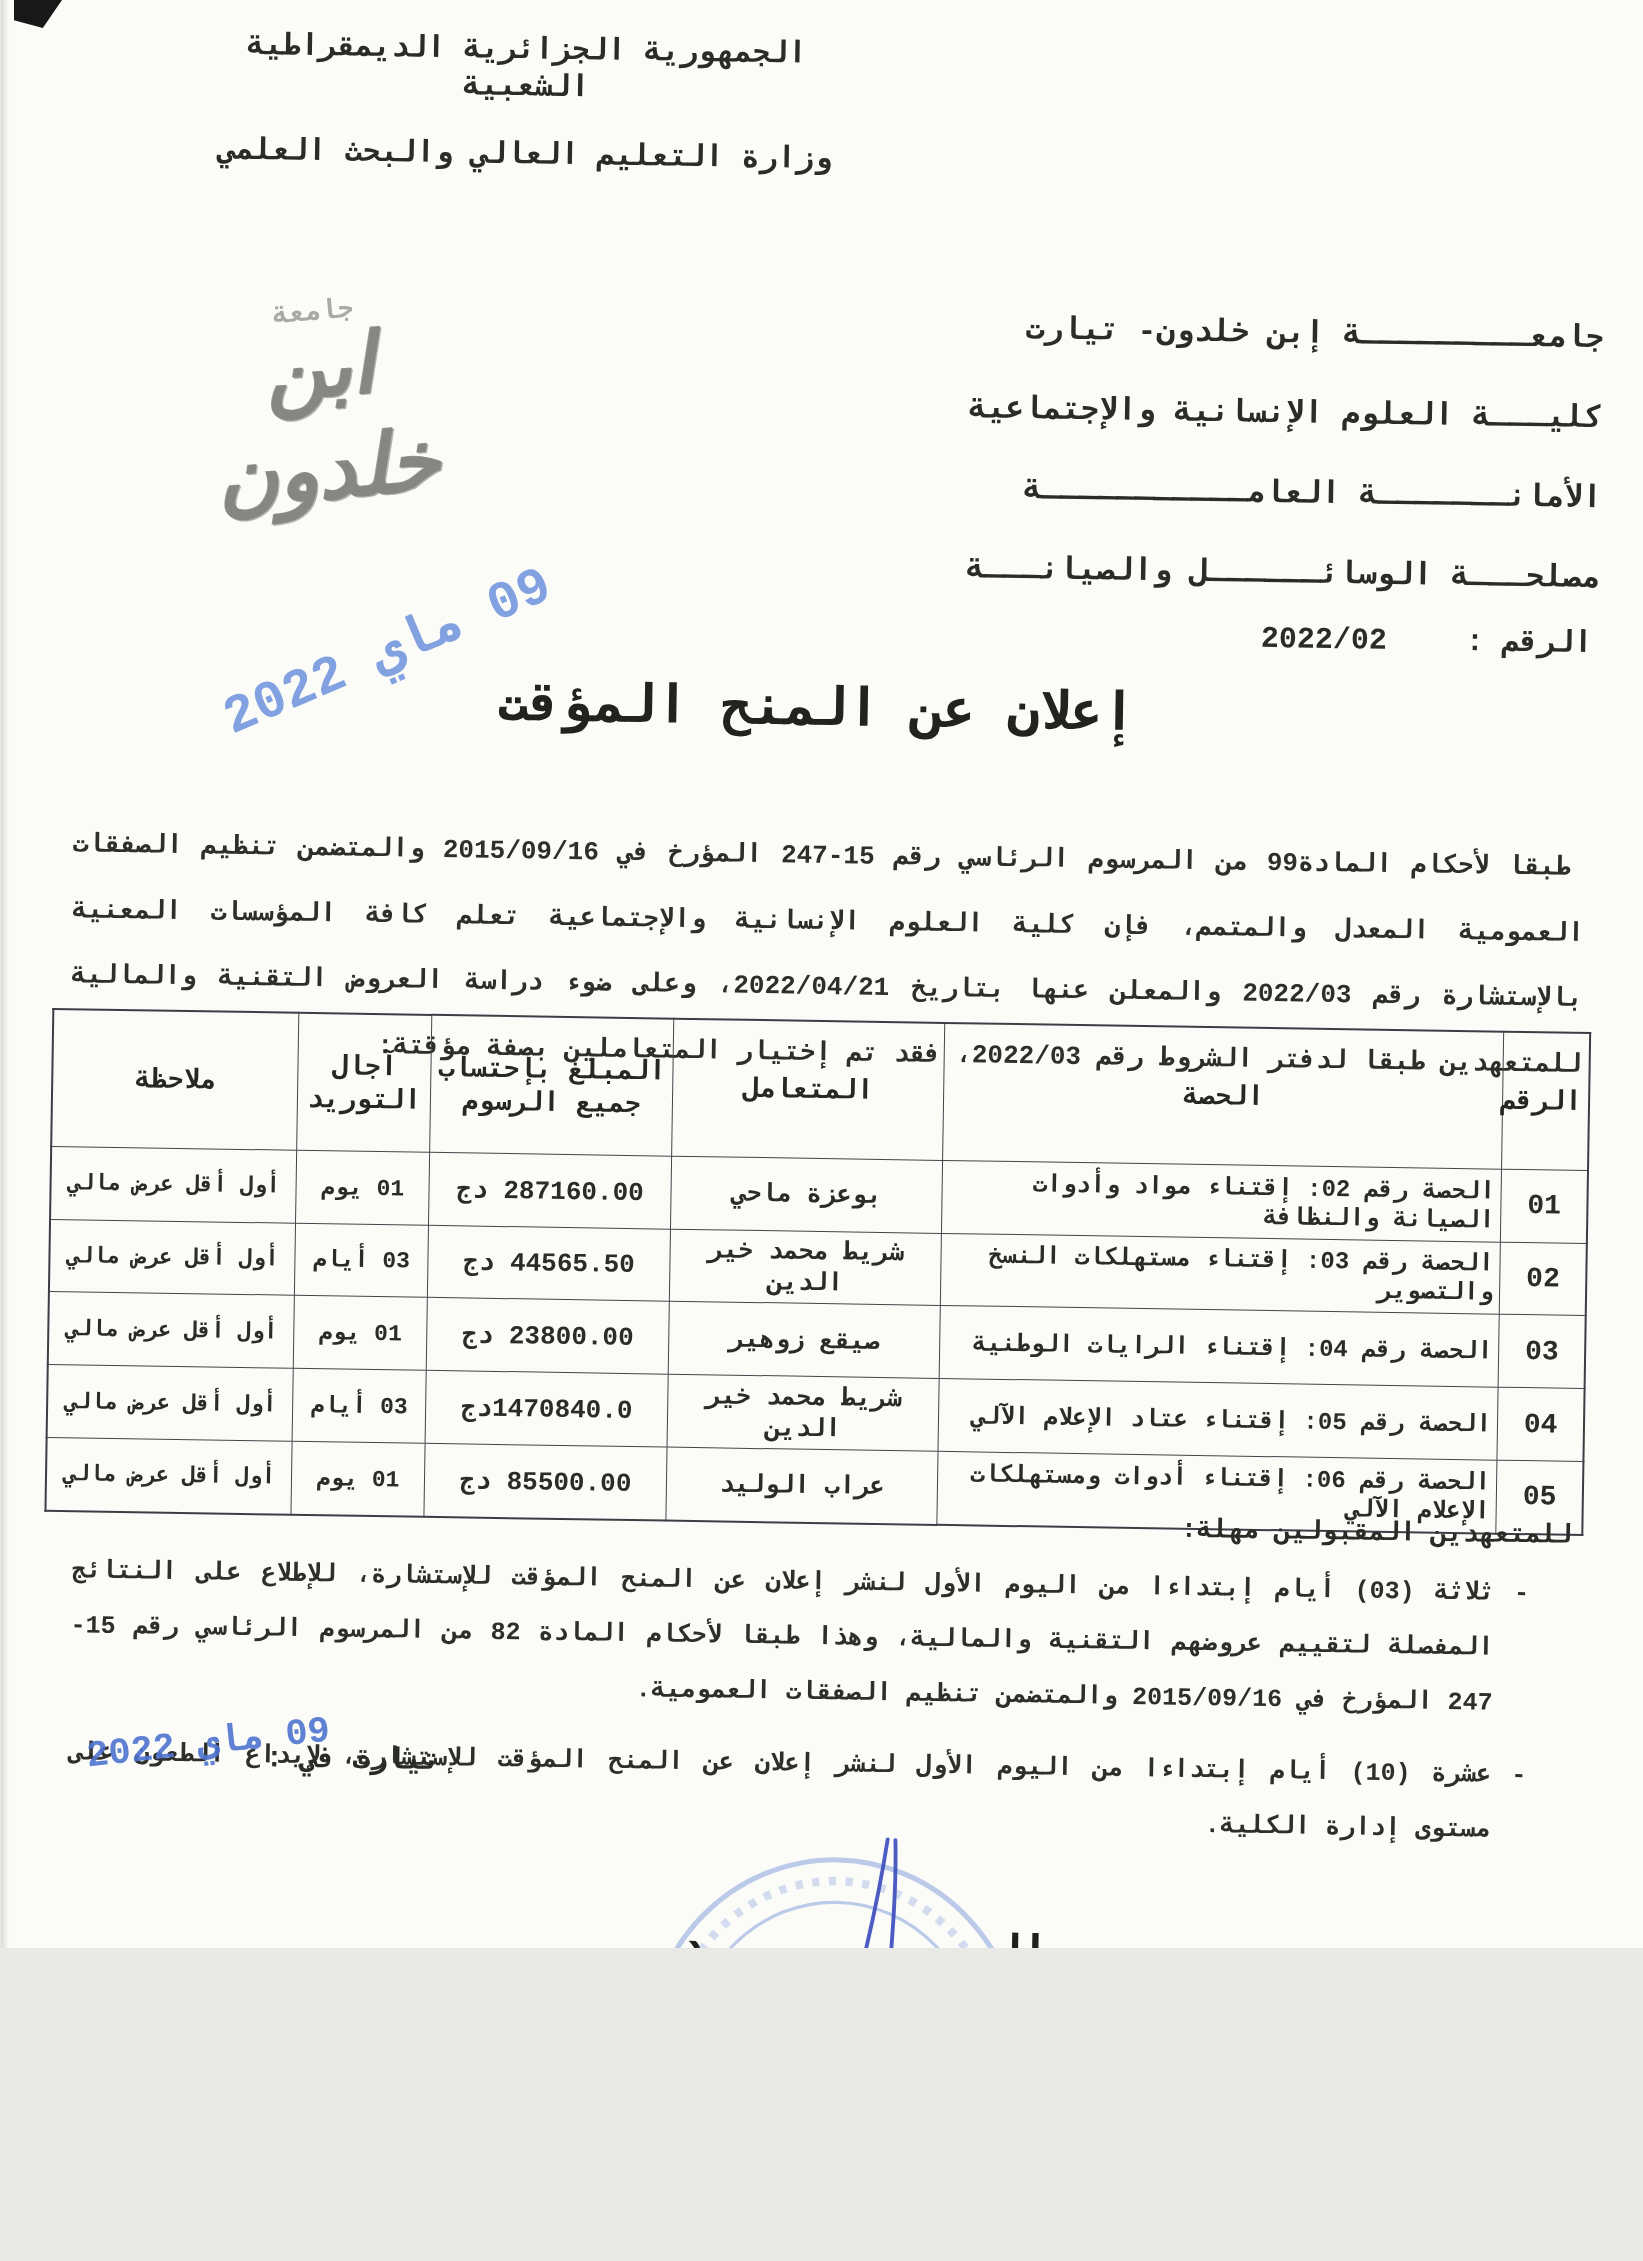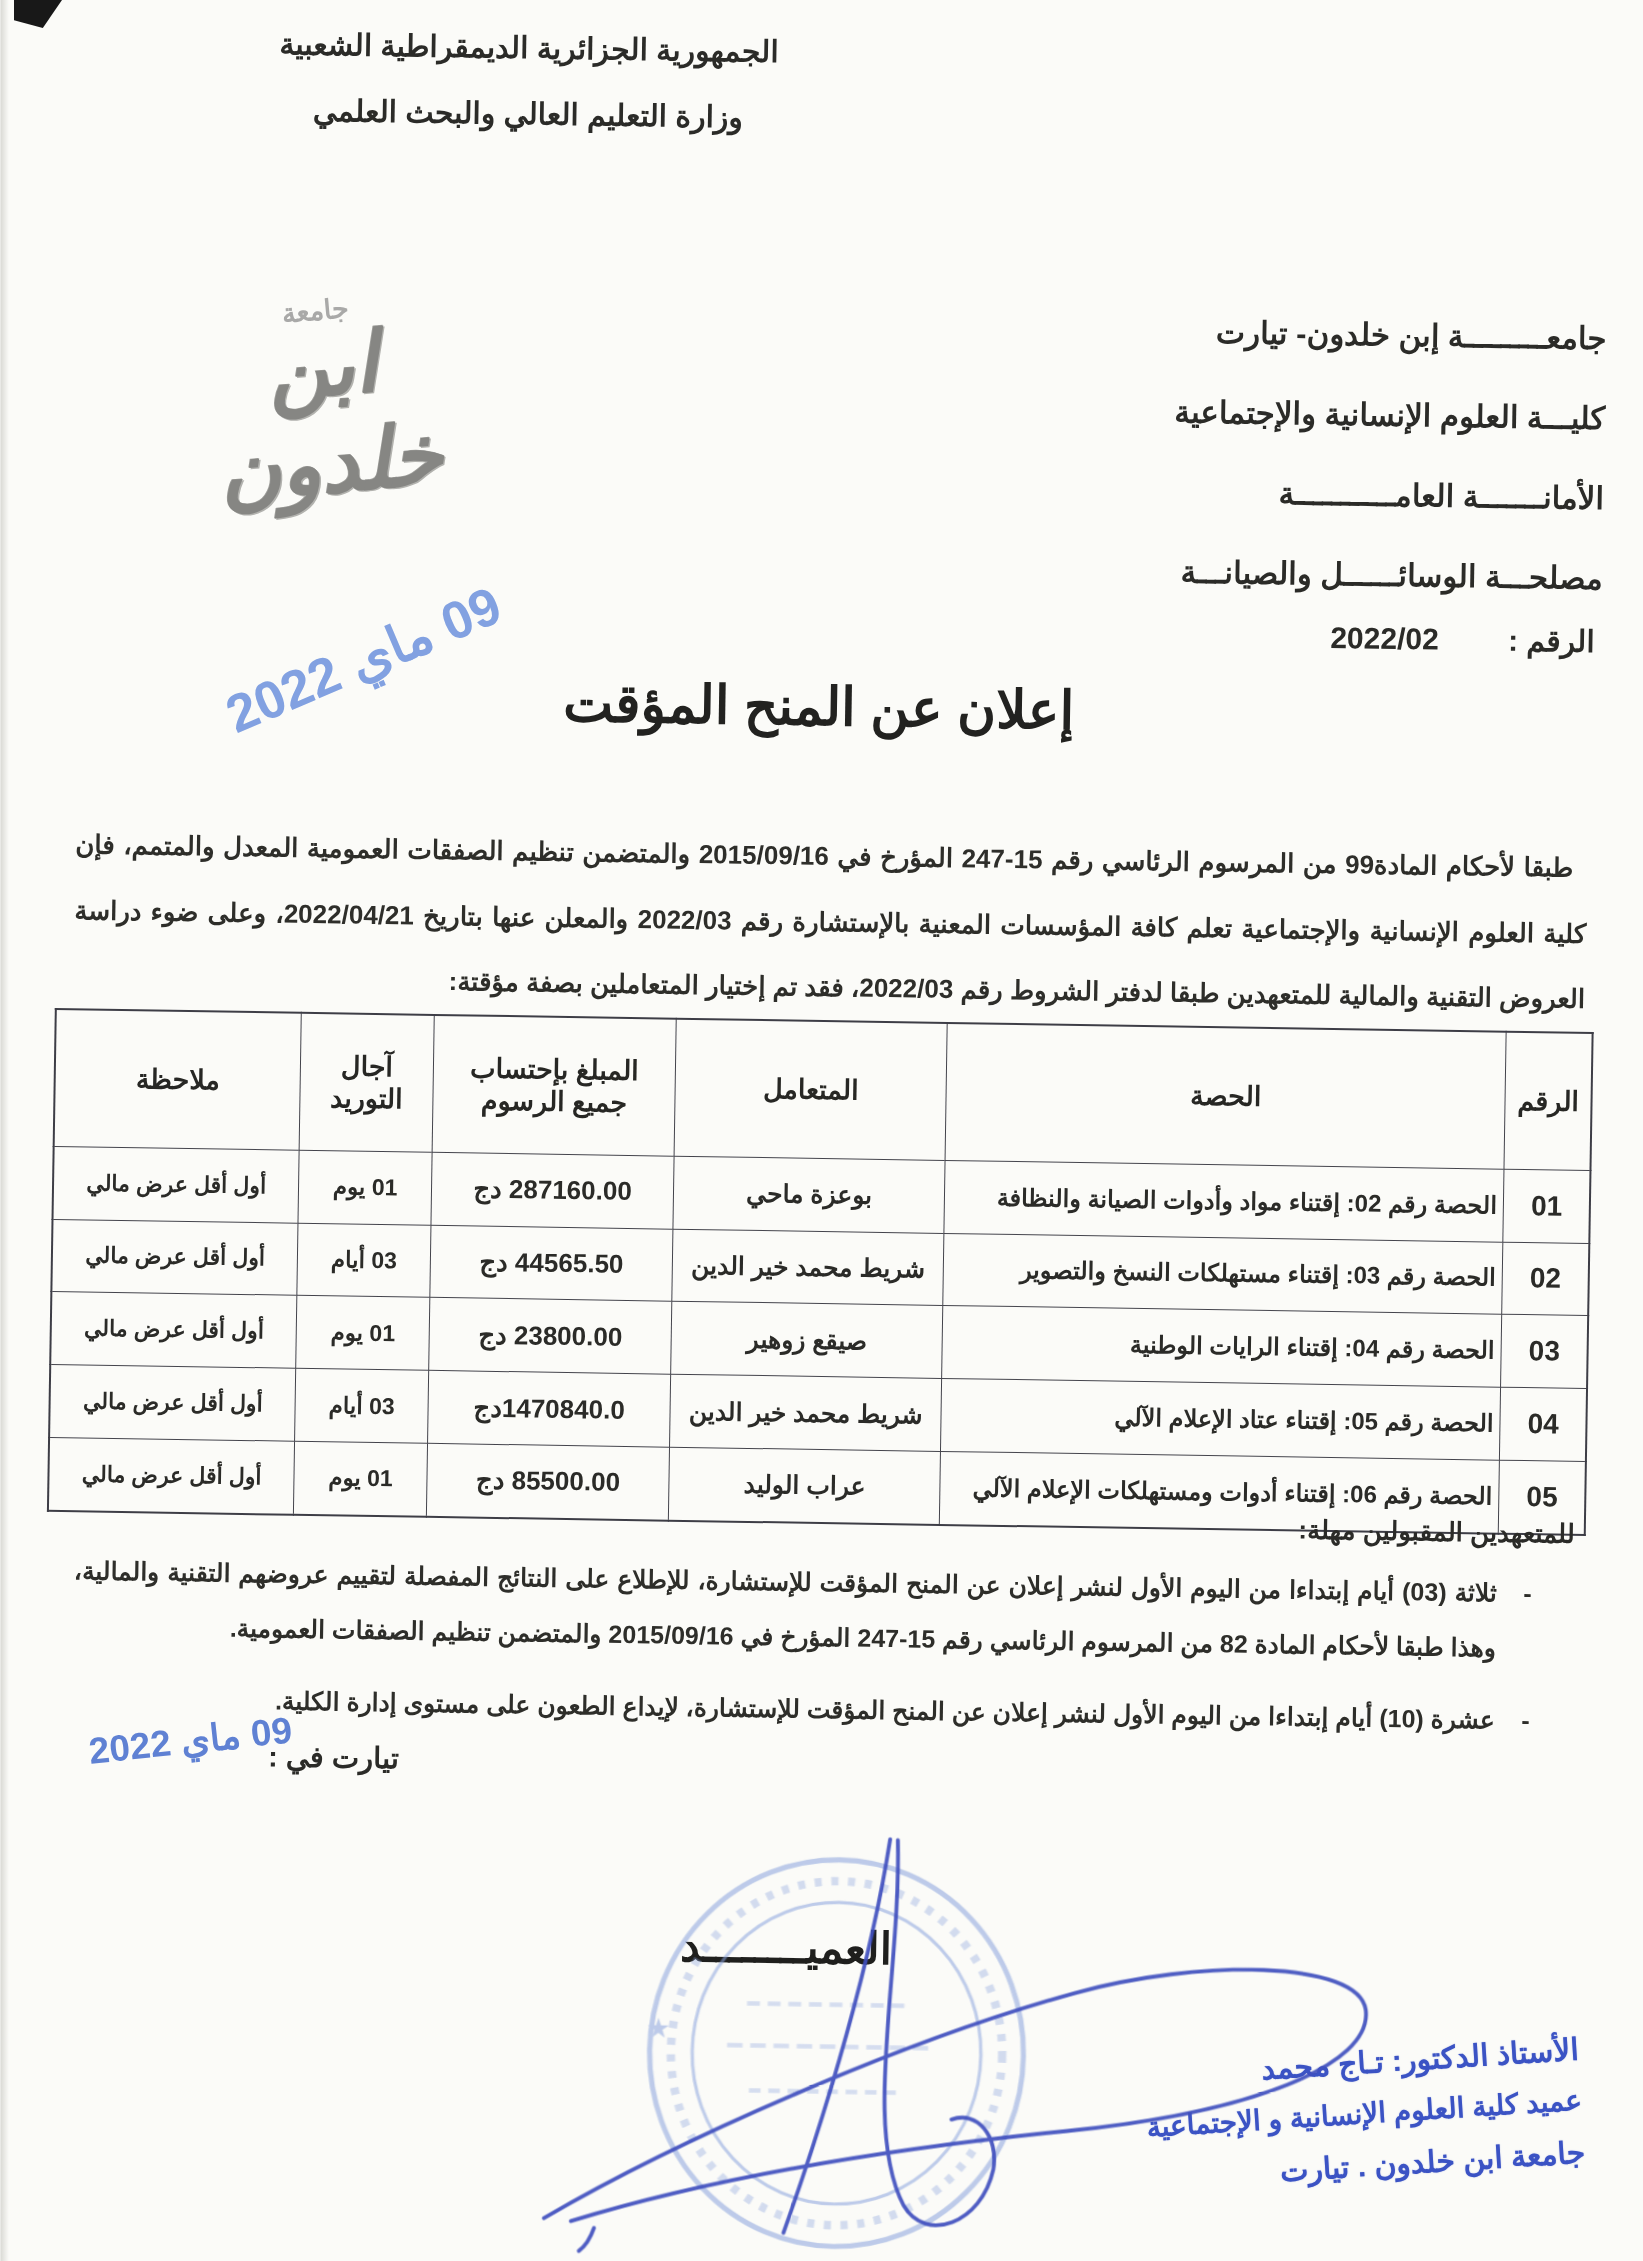--- a/index.html
+++ b/index.html
@@ -1,18 +1,18 @@
 <!DOCTYPE html>
 <html dir="rtl" lang="ar" style="font-size:10.3px"><head>
 <meta charset="utf-8">
 <style>
   html,body{margin:0;padding:0;}
   body{width:1644px;height:2261px;overflow:hidden;background:#e9e9e6;}
-  .page{position:relative;width:1644px;height:2261px;background:#fbfbf8;overflow:hidden;
-        font-family:Liberation Sans, sans-serif;color:#2b2b28;direction:rtl;}
+  .page{position:relative;width:1644px;height:1948px;background:#fbfbf8;overflow:hidden;
+        font-family:Liberation Mono, monospace;color:#2b2b28;direction:rtl;}
   .scan{position:absolute;inset:0;transform:rotate(0.9deg);transform-origin:50% 50%;}
 
   
   .corner-mark{position:absolute;top:0;left:14px;width:48px;height:28px;background:#181818;
                clip-path:polygon(0 0,100% 0,60% 100%,0 72%);}
   .edge-shade{position:absolute;top:0;left:0;width:9px;height:100%;
               background:linear-gradient(to right,#d7d7d2,rgba(255,255,255,0));}
 
   
   .gov-header{position:absolute;top:35px;left:193px;width:638px;text-align:center;}

